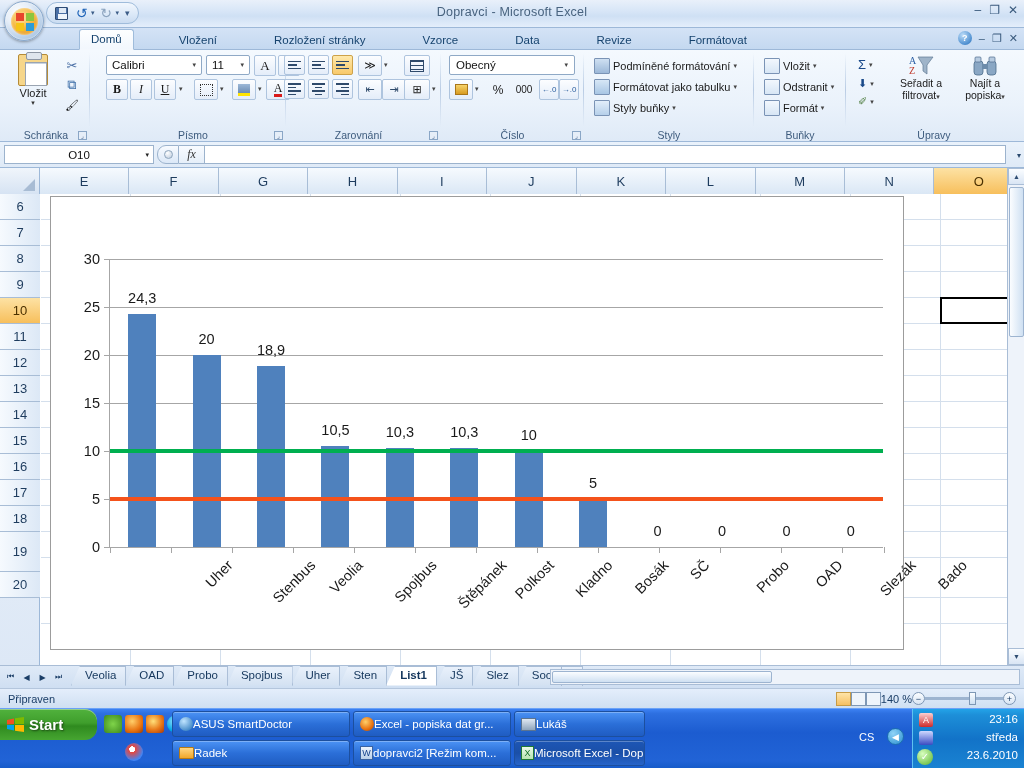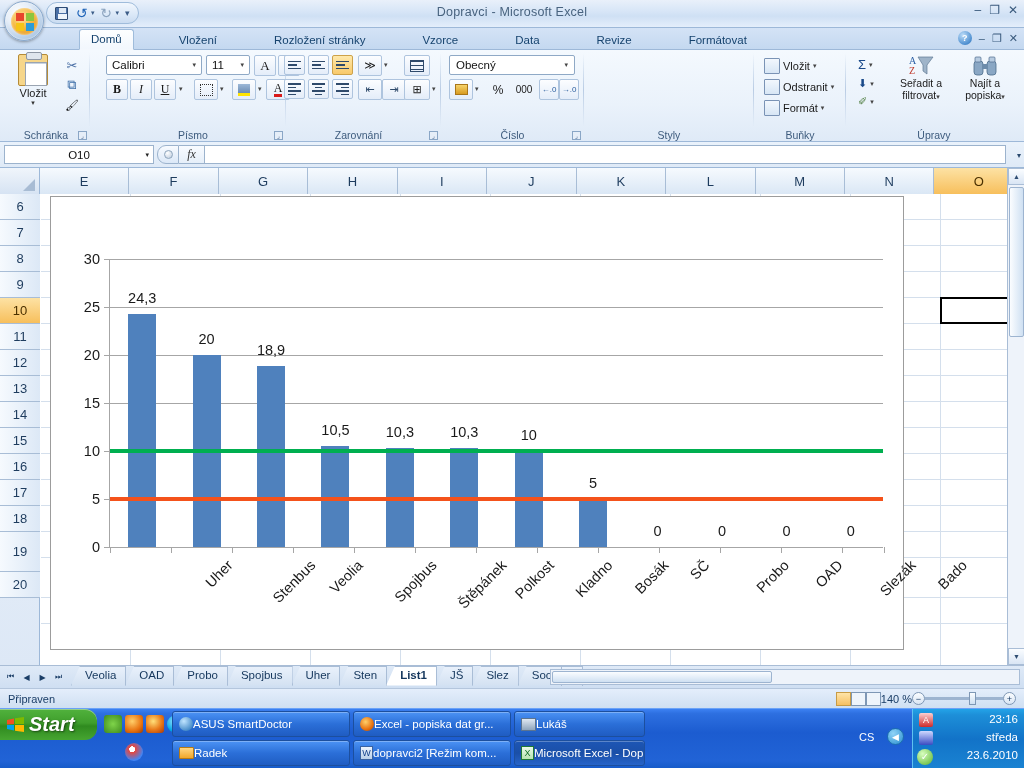--- a/index.html
+++ b/index.html
@@ -268,21 +268,21 @@
   .taskbar { position:absolute; left:0; top:708px; width:1024px; height:60px;
      background: linear-gradient(to bottom,#3c81f3 0%,#2d6fe0 8%,#1c5cd0 40%,#2163d6 88%,#165bc9 100%);
      border-top:1px solid #6ba2f7; }
   .startbtn {
     position:absolute; left:0; top:0; width:97px; height:31px;
     background: linear-gradient(to bottom,#51b23d 0%,#3f9e2c 45%,#2f8a1f 55%,#46a531 100%);
     border-radius:0 12px 12px 0; display:flex; align-items:center; gap:5px; padding-left:7px;
     box-shadow: inset 0 1px 0 rgba(255,255,255,.4); cursor:pointer;
   }
   .startbtn .flag { width:17px; height:15px; position:relative; }
-  .startbtn .txt { font-size:20px; font-weight:bold; font-style:italic; color:#fff;
+  .startbtn .txt { font-size:15px; font-weight:bold; color:#fff;
     text-shadow:1px 1px 2px rgba(0,0,0,.5); font-family:"Liberation Sans",sans-serif;}
   .quicklaunch { position:absolute; left:104px; top:0; width:62px; height:60px; }
   .ql-ico { position:absolute; width:18px; height:18px; border-radius:3px; cursor:pointer; }
   .tasks { position:absolute; left:172px; top:2px; }
   .tbtn {
     position:absolute; height:26px; border-radius:3px; display:flex; align-items:center; gap:0; padding-left:6px;
     background: linear-gradient(to bottom,#4c93f5,#2b6fd8 50%,#1f5cc2);
     border:1px solid #1c4f9e; color:#fff; font-size:11.5px; cursor:pointer;
     box-shadow: inset 0 1px 0 rgba(255,255,255,.28);
     overflow:hidden; white-space:nowrap;
@@ -509,20 +509,39 @@
         <div class="fbtn" style="position:absolute;left:118px;top:27px;width:20px;">
           <span style="font-size:8px;color:#2a5d9e">→.0</span>
           </div>
       </div>
       <div class="glabel">Číslo</div>
       <div class="dlg">⌟</div>
       <div class="sep"></div>
     </div>
 
     <div class="grp" style="left:584px; width:170px;">
+      <div class="body">
+        <div class="rowbtns" style="left:6px; top:4px;">
+          <div class="mini">
+            <span class="ico-sq" style="background:linear-gradient(#cfe0f2,#9cb8d8)"></span>
+            <span>Podmíněné formátování</span>
+            <span class="caret">▾</span>
+          </div>
+          <div class="mini">
+            <span class="ico-sq" style="background:linear-gradient(#d7e7f6,#a8c6e4)"></span>
+            <span>Formátovat jako tabulku</span>
+            <span class="caret">▾</span>
+          </div>
+          <div class="mini">
+            <span class="ico-sq" style="background:linear-gradient(#e2eefa,#b6d0ea)"></span>
+            <span>Styly buňky</span>
+            <span class="caret">▾</span>
+          </div>
+        </div>
+      </div>
       <div class="glabel">Styly</div>
       <div class="sep"></div>
     </div>
 
     <div class="grp" style="left:754px; width:92px;">
       <div class="body">
         <div class="rowbtns" style="left:6px; top:4px;">
           <div class="mini">
             <span class="ico-sq" style="background:linear-gradient(#f2f7fd,#d7e6f5)"></span>
             <span>Vložit</span>

